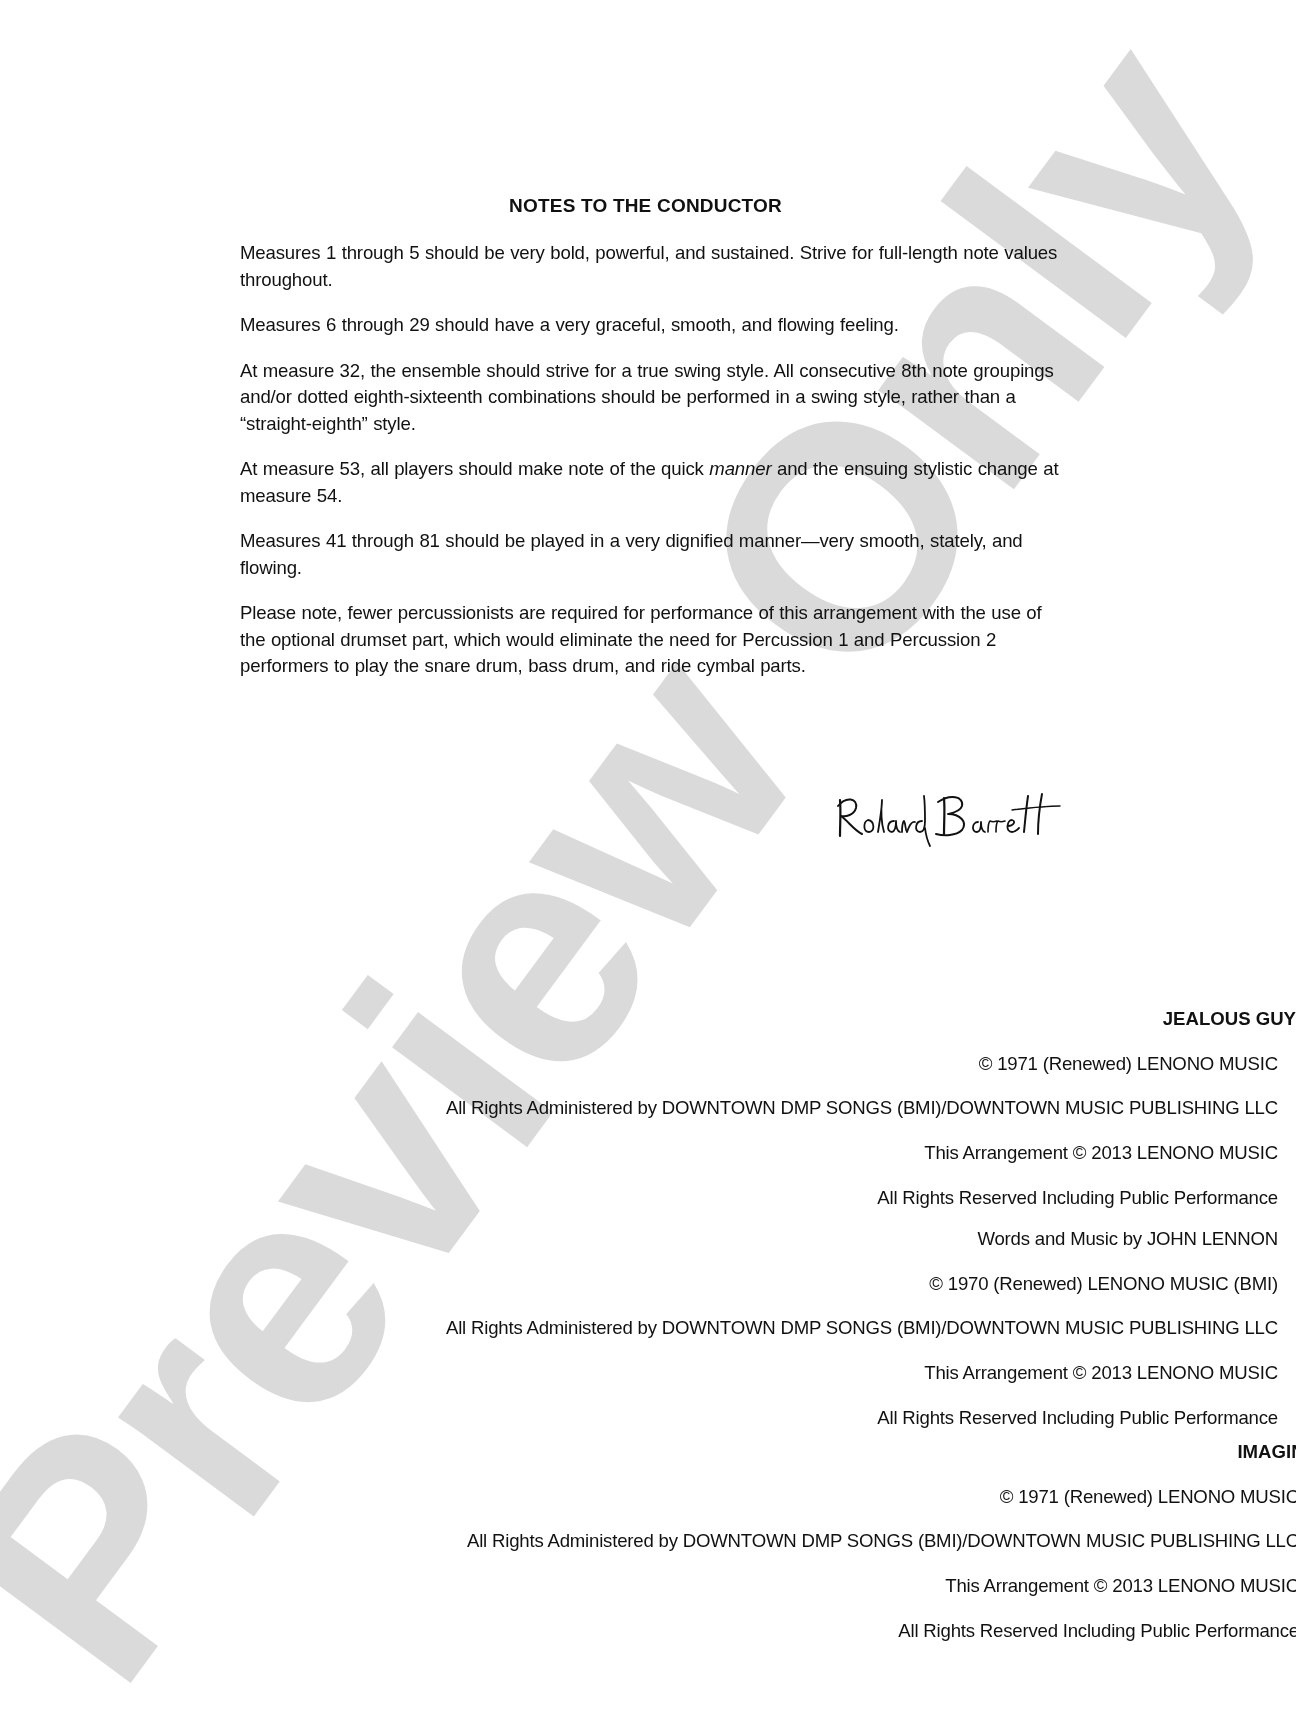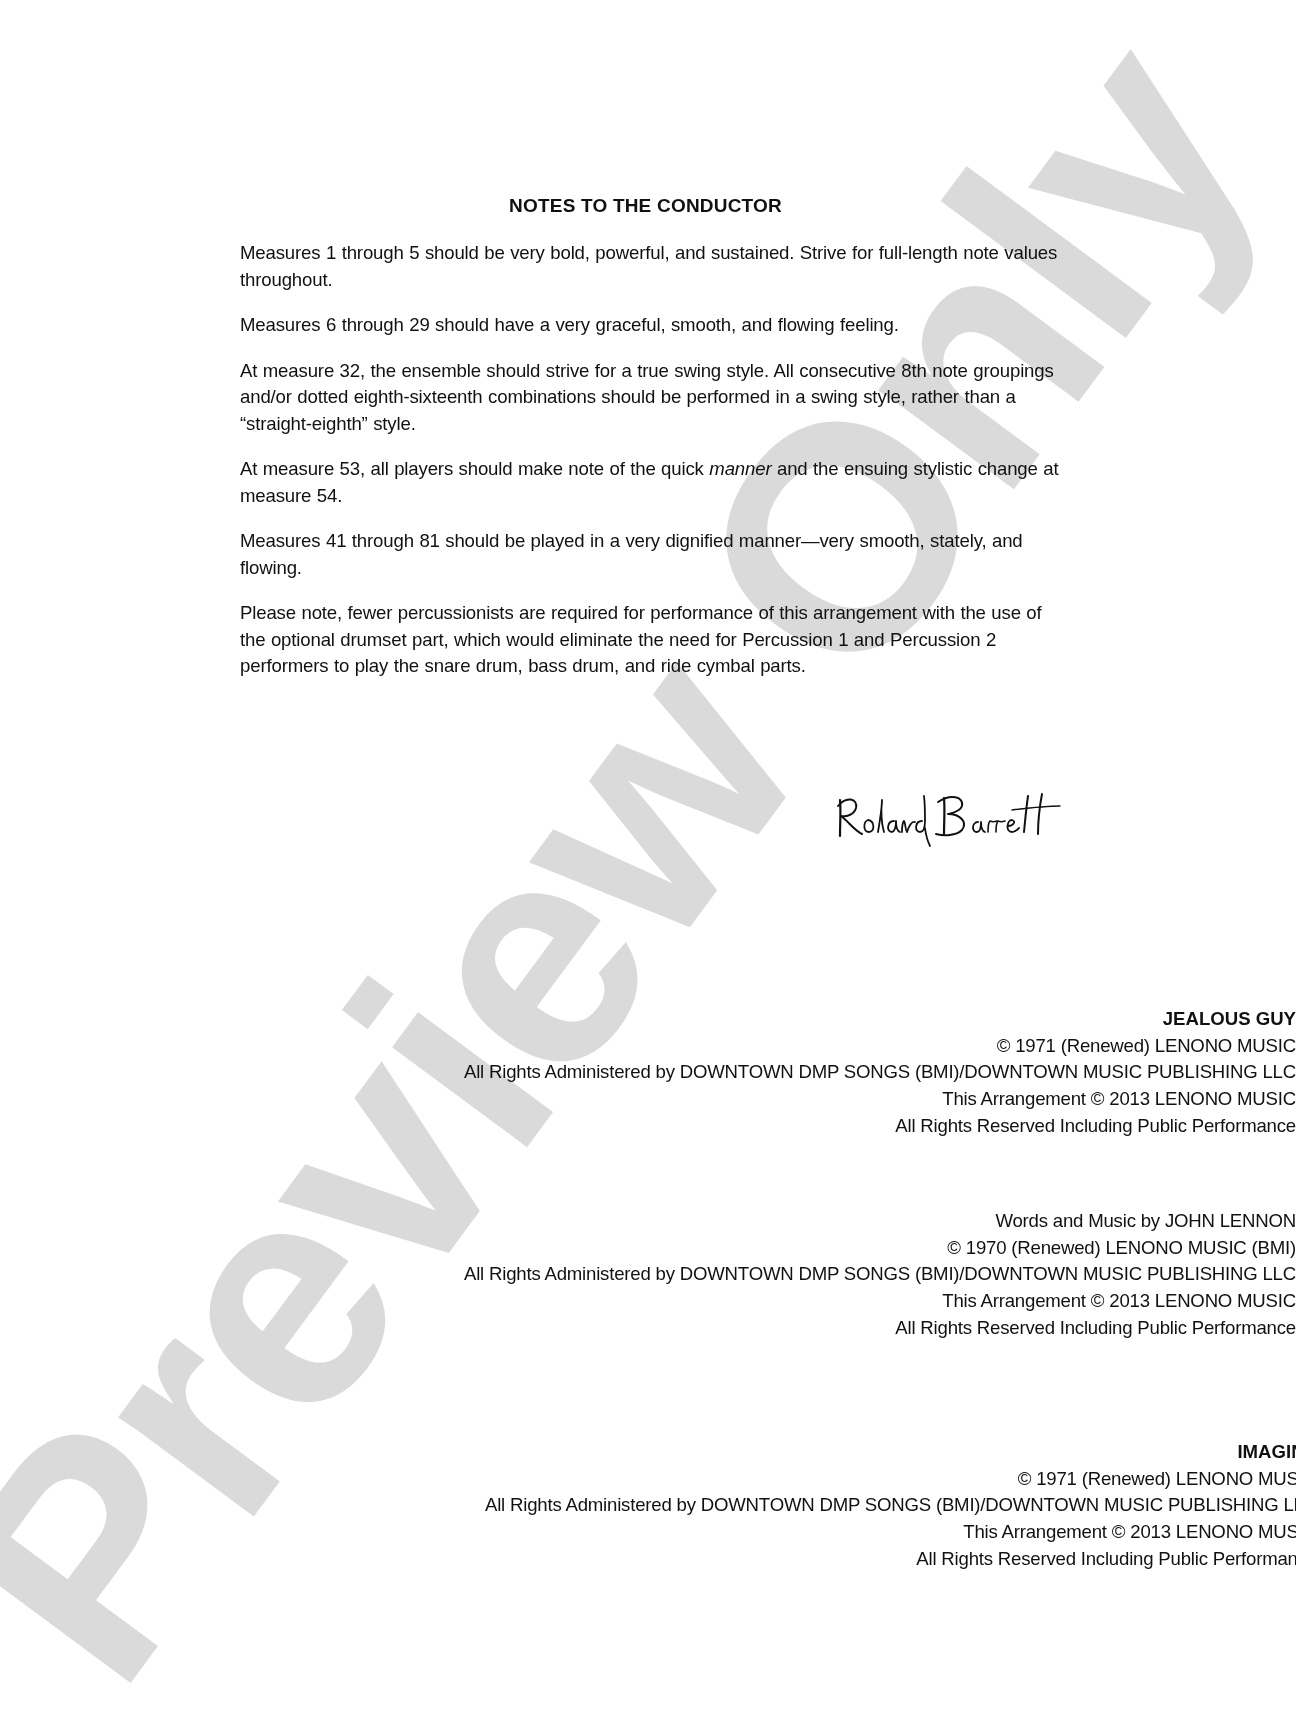--- a/index.html
+++ b/index.html
@@ -74,21 +74,21 @@
     }
     .credit-block .song-title {
       font-weight: bold;
       font-size: 18.6px;
       line-height: 26.7px;
       margin: 0;
     }
     .credit-block .credit-line {
       font-size: 18.6px;
       line-height: 26.7px;
-      margin: 0;
+      margin: 18px;
       letter-spacing: -0.2px;
     }
     #credit-jealous { top: 1006px; }
     #credit-karma { top: 1208px; }
     #credit-imagine { top: 1439px; padding-left: 21px; }
   </style>
 </head>
 <body>
 
 <svg class="watermark" viewBox="0 0 1296 1728" xmlns="http://www.w3.org/2000/svg">

